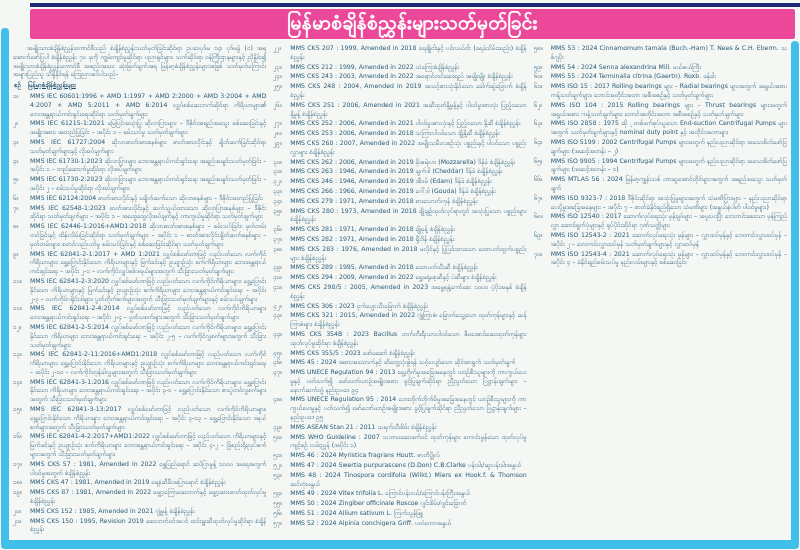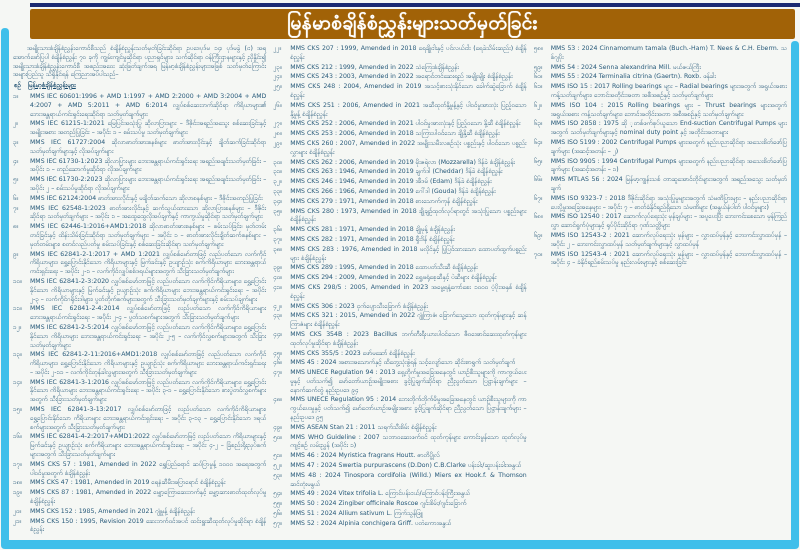--- a/index.html
+++ b/index.html
@@ -1,19 +1,19 @@
 <!DOCTYPE html>
 <html><head>
 <meta charset="utf-8">
 <style>
   html,body{margin:0;padding:0;}
   body{width:800px;height:550px;background:#eef1ee;font-family:"DejaVu Sans","Liberation Sans",sans-serif;}
   .page{position:relative;width:800px;height:550px;background:#f5f7f4;overflow:hidden;}
   .top-line{position:absolute;left:30px;right:0;top:3px;height:4px;background:#1b2a72;}
-  .banner{position:absolute;left:30px;right:5px;top:9px;height:30px;background:#a16207;border-radius:2px;
+  .banner{position:absolute;left:30px;right:5px;top:9px;height:30px;background:#ec4899;border-radius:2px;
           display:flex;align-items:center;justify-content:center;}
   .banner span{color:#ffffff;font-weight:bold;font-size:19px;letter-spacing:.5px;
           text-shadow:0 0 1px rgba(255,255,255,.6);}
   .bar{position:absolute;background:#3fbfea;border-radius:4px;}
   .bar.left{left:1px;top:28px;bottom:3px;width:8px;}
   .bar.right{right:1px;top:41px;bottom:3px;width:8px;}
   .bar.bottom{left:1px;right:1px;bottom:1px;height:9px;}
   .content{position:absolute;left:13px;right:13px;top:44px;bottom:13px;
            column-count:3;column-gap:7px;column-fill:auto;overflow:hidden;
            font-size:6.2px;line-height:1.42;color:#2a5c7c;text-align:justify;

